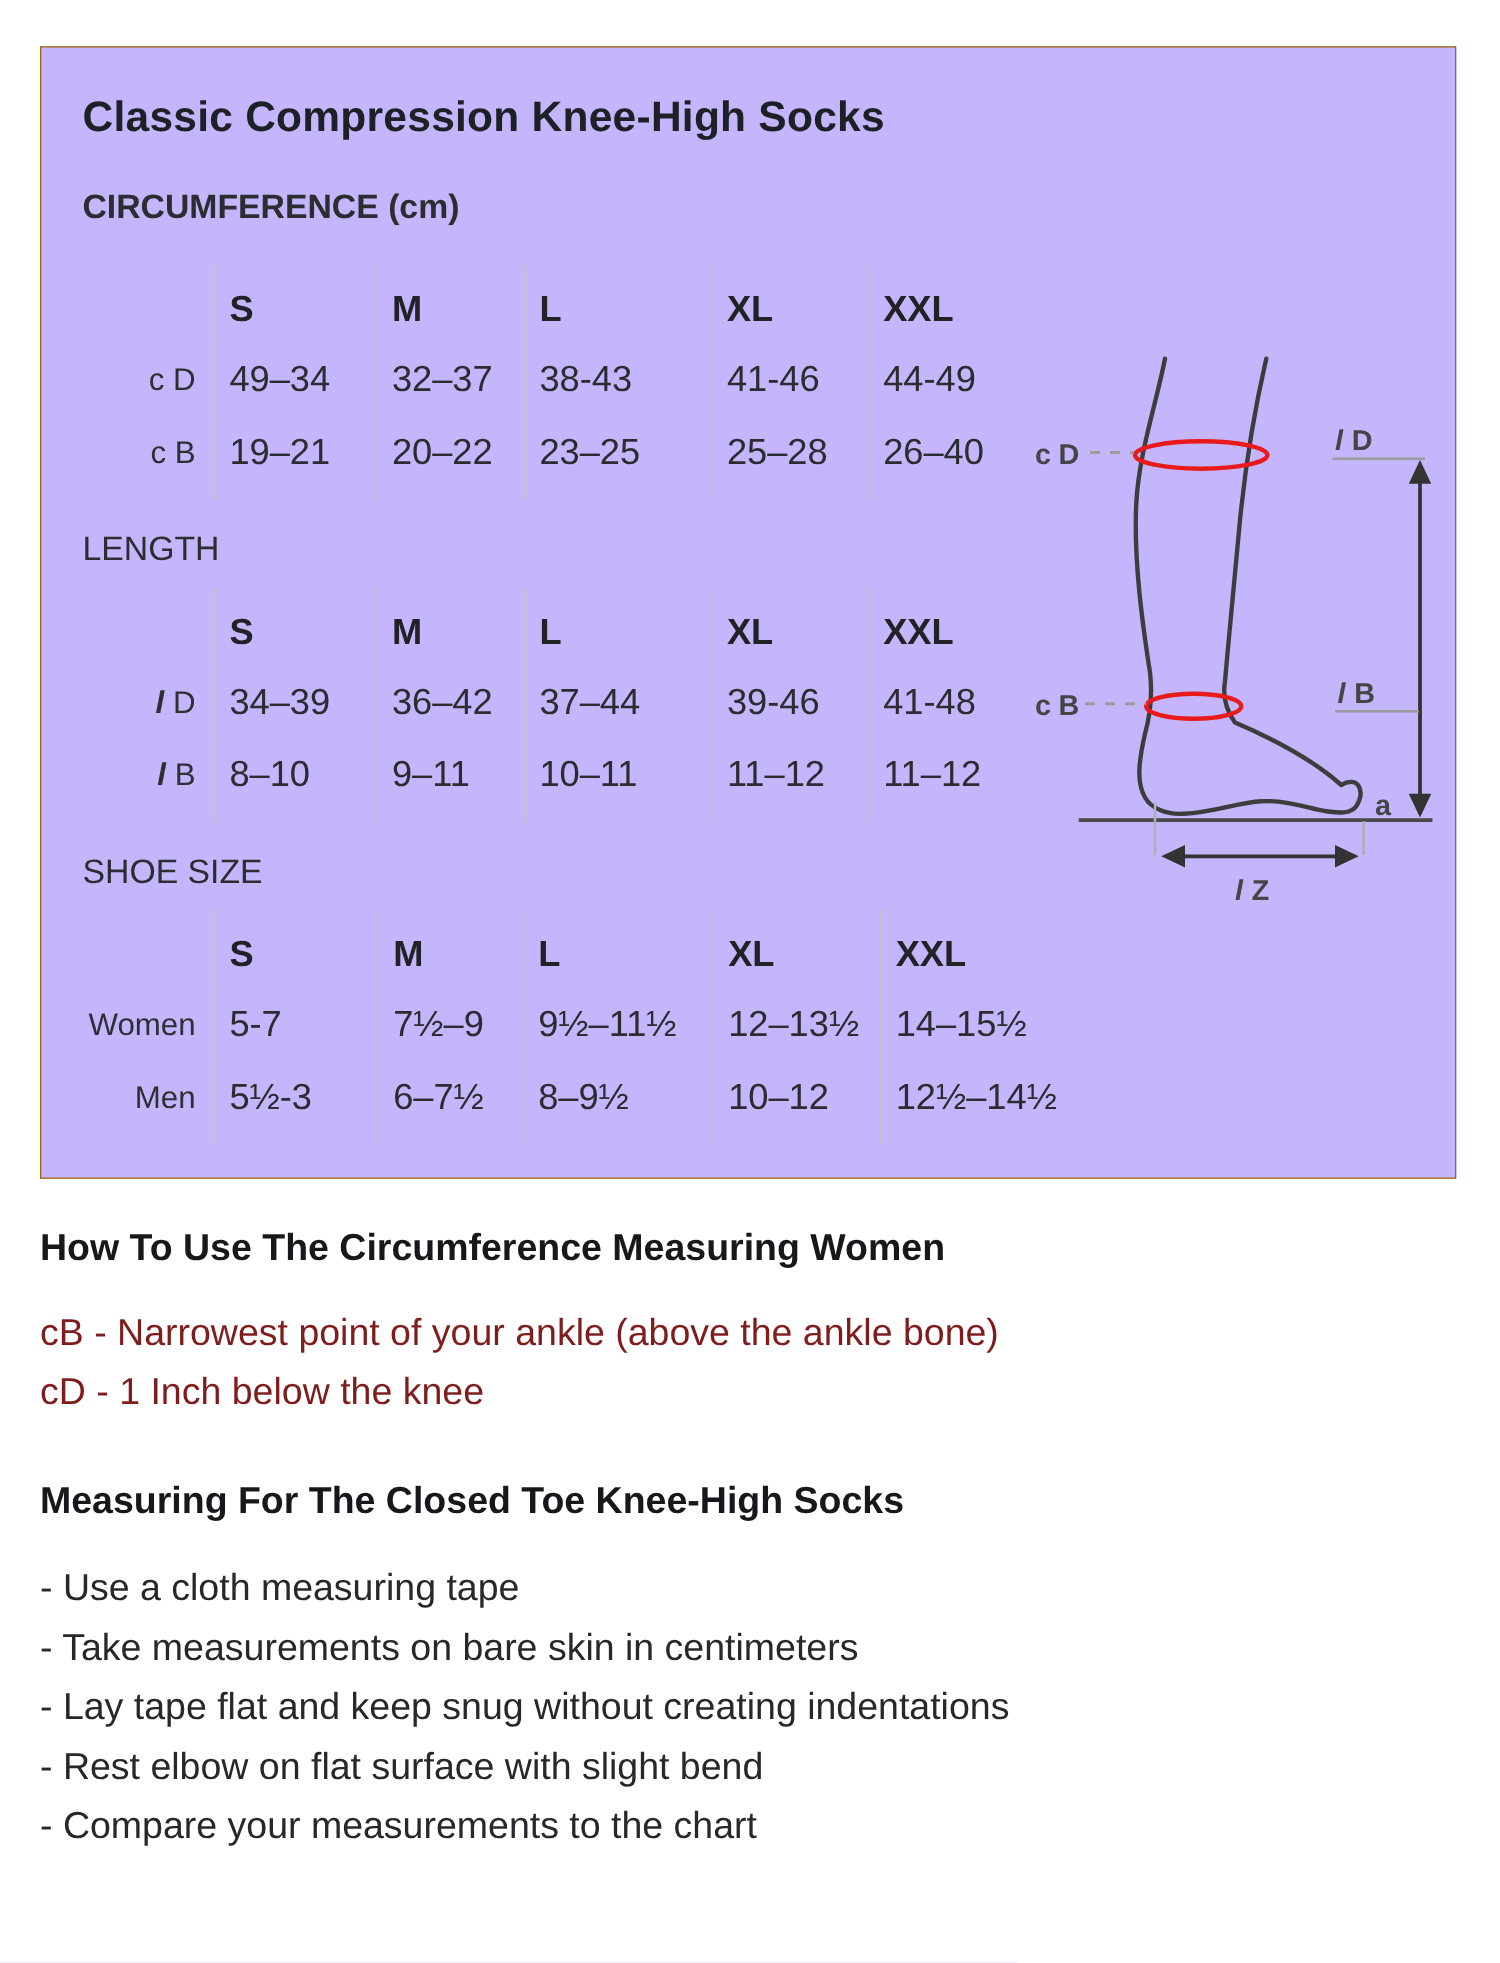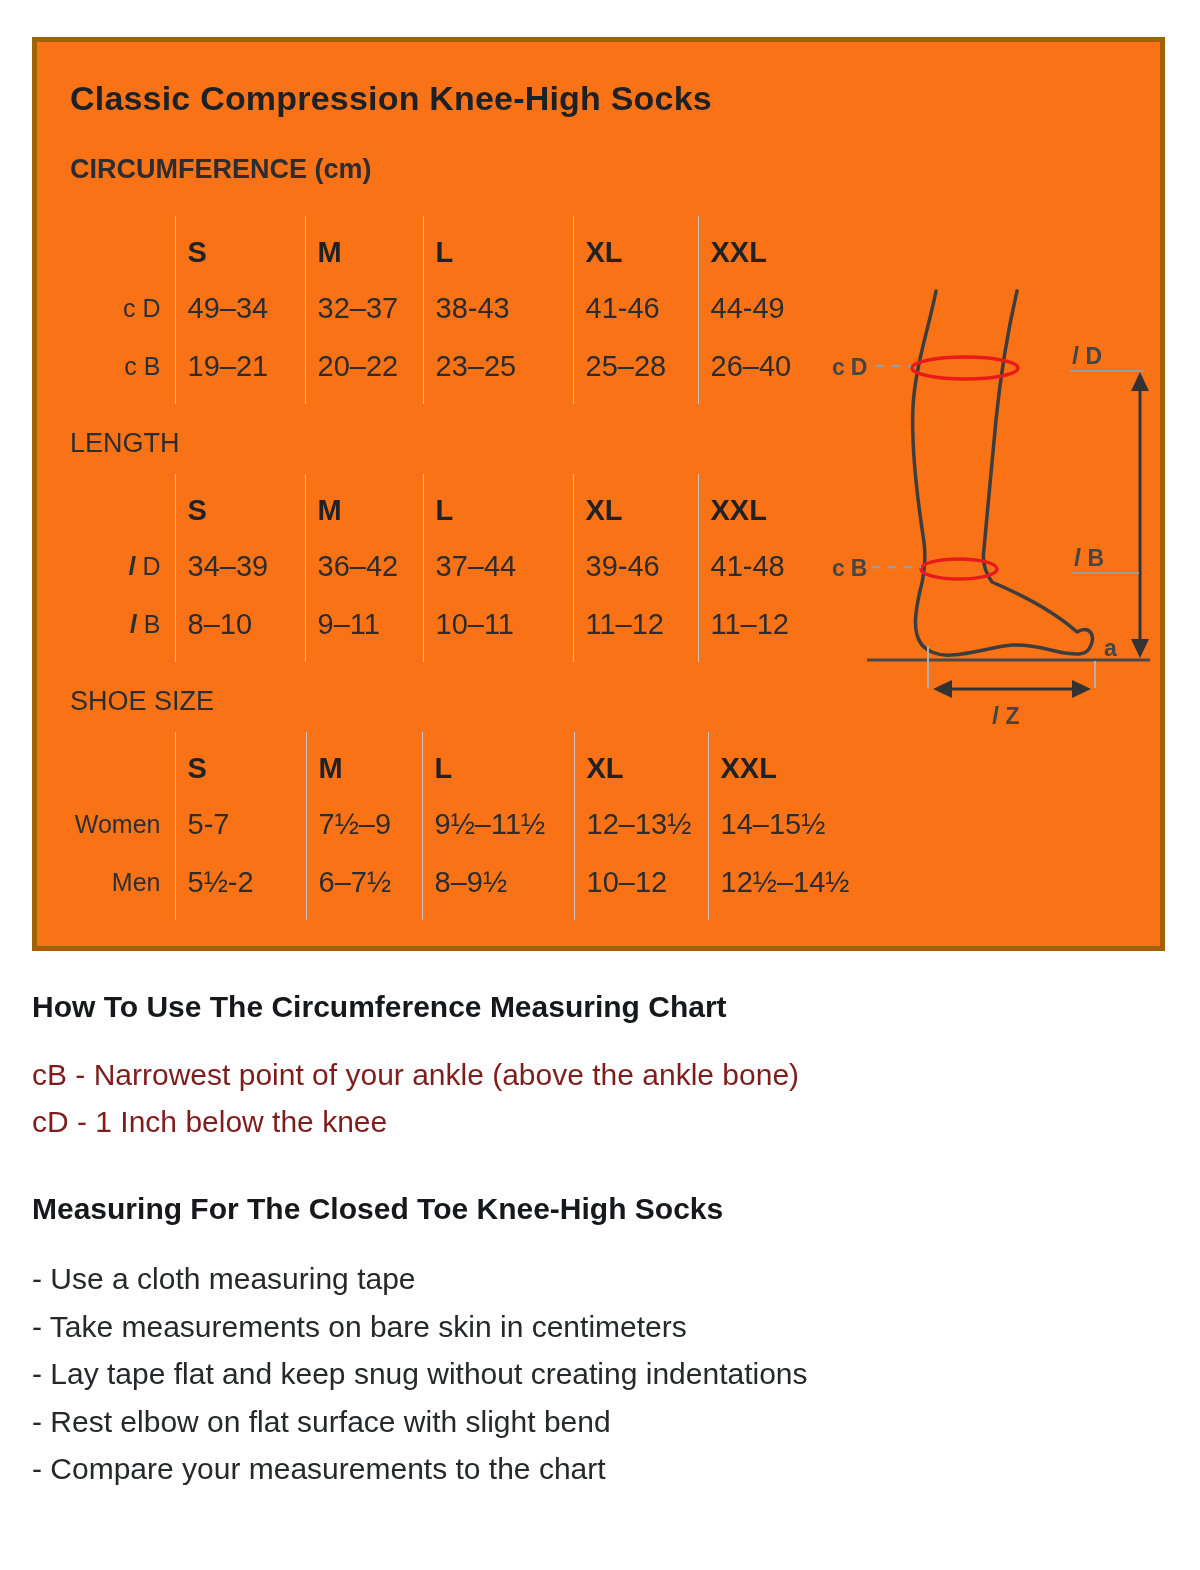--- a/index.html
+++ b/index.html
@@ -10,22 +10,22 @@
     -webkit-font-smoothing:antialiased;
   }
   .page{width:1200px;box-sizing:border-box;padding:0 32px;}
 
   
   .chart-box{
     position:relative;
     box-sizing:border-box;
     margin-top:37px;
     width:1133px;
-    border:5px solid #a16207;
-    background:#f97316;
+    border:1px solid #a16207;
+    background:#c4b5fd;
     padding:0 0 26px 0;
   }
   .panel-title{
     margin:34px 0 0 33px;
     font-size:34px;line-height:44px;font-weight:700;
     color:#1d2126;letter-spacing:0.2px;
   }
   .sec-label{
     margin:22px 0 0 33px;
     font-size:27px;line-height:34px;font-weight:400;color:#2c2d30;
@@ -172,21 +172,21 @@
       <tr class="vrow">
         <td class="lblcol"><span class="pfx"></span><span>Women</span></td>
         <td class="vcell">5-7</td>
         <td class="vcell">7½–9</td>
         <td class="vcell">9½–11½</td>
         <td class="vcell">12–13½</td>
         <td class="vcell">14–15½</td>
       </tr>
       <tr class="vrow last">
         <td class="lblcol"><span class="pfx"></span><span>Men</span></td>
-        <td class="vcell">5½-2</td>
+        <td class="vcell">5½-3</td>
         <td class="vcell">6–7½</td>
         <td class="vcell">8–9½</td>
         <td class="vcell">10–12</td>
         <td class="vcell">12½–14½</td>
       </tr>
     </tbody>
       </table>
 
     <svg class="leg-svg" width="370" height="470" viewBox="0 0 370 470">
 
@@ -229,21 +229,21 @@
         <text x="33" y="304"><tspan>c</tspan><tspan dx="6">B</tspan></text>
         <text x="273" y="92"><tspan font-style="italic">l</tspan><tspan dx="7">D</tspan></text>
         <text x="275" y="294"><tspan font-style="italic">l</tspan><tspan dx="7">B</tspan></text>
         <text x="305" y="384">a</text>
         <text x="193" y="452"><tspan font-style="italic">l</tspan><tspan dx="7">Z</tspan></text>
       </g>
     </svg>
 
   </div>
 
-  <div class="h-block">How To Use The Circumference Measuring Chart</div>
+  <div class="h-block">How To Use The Circumference Measuring Women</div>
   <div class="def-lines">
     <div class="def-line">cB - Narrowest point of your ankle (above the ankle bone)</div>
     <div class="def-line">cD - 1 Inch below the knee</div>
   </div>
 
   <div class="h-block second">Measuring For The Closed Toe Knee-High Socks</div>
   <div class="tips">
     <div class="tip-line">- Use a cloth measuring tape</div>
     <div class="tip-line">- Take measurements on bare skin in centimeters</div>
     <div class="tip-line">- Lay tape flat and keep snug without creating indentations</div>

